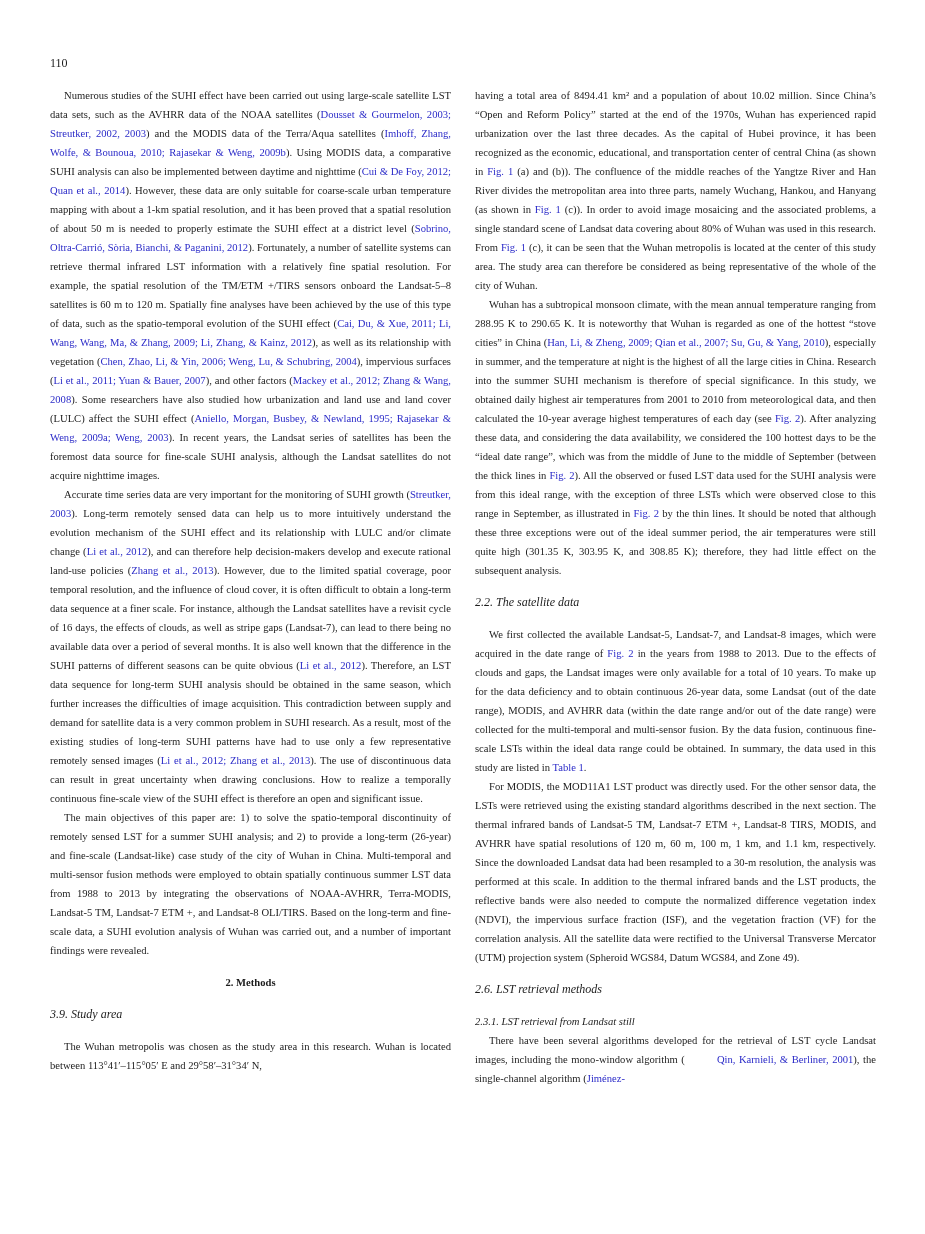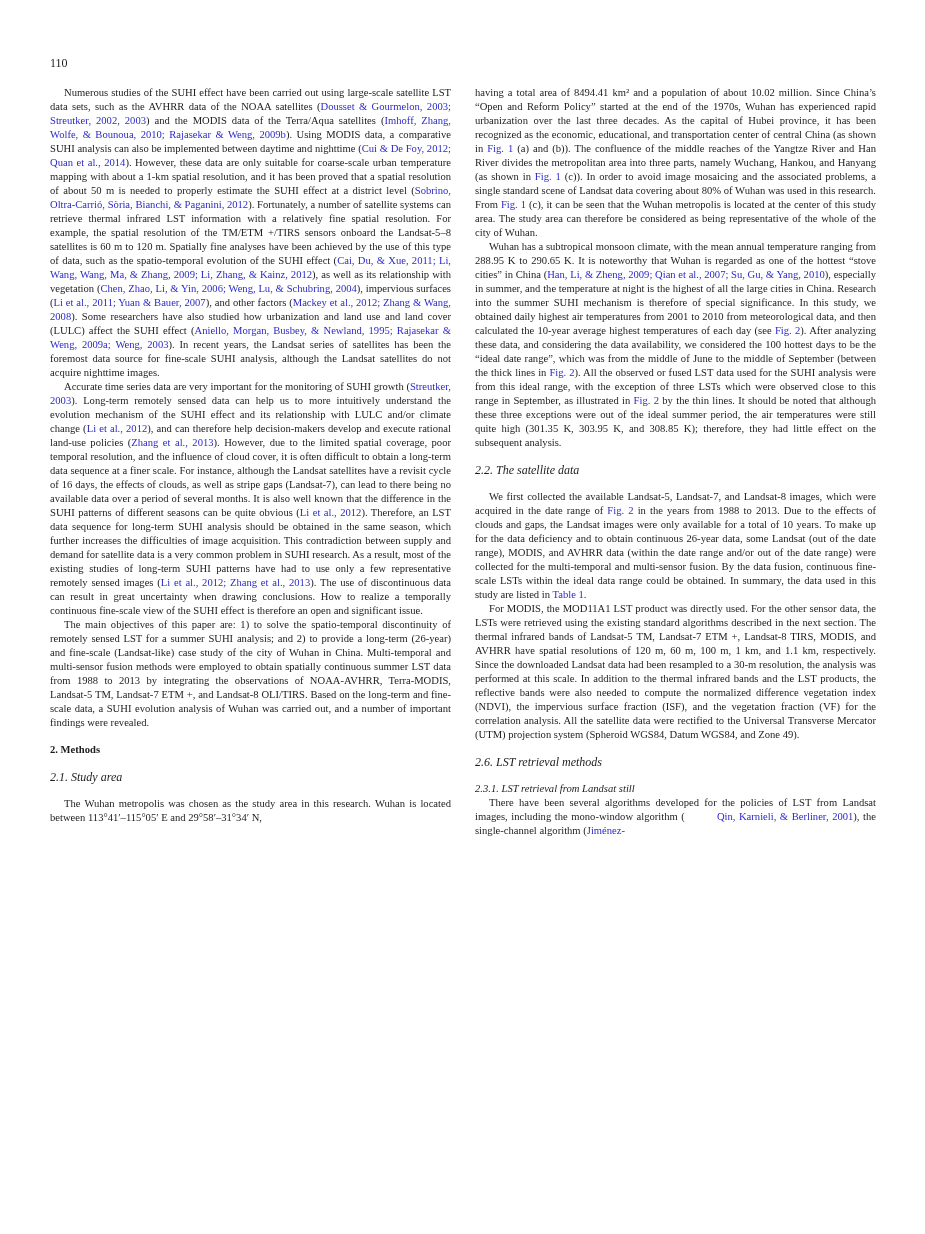--- a/index.html
+++ b/index.html
@@ -43,32 +43,32 @@
     top: 86px;
     left: 50px;
     width: 826px;
     display: flex;
     gap: 24px;
   }
   .col {
     width: 401px;
     flex: 0 0 401px;
     font-size: 10.6px;
-    line-height: 14px;
+    line-height: 19px;
     text-align: justify;
     hyphens: auto;
     -webkit-hyphens: auto;
   }
   .para { margin: 0; }
   .para.indent { text-indent: 14px; }
   .h1 {
     font-weight: bold;
     font-size: 10.6px;
     margin: 13px 0 13px 0;
-    text-align: left;
+    text-align: center;
   }
   .h2 {
     font-style: italic;
     font-size: 12px;
     margin: 13px 0 13px 0;
     text-align: left;
   }
   .h3 {
     font-style: italic;
     font-size: 10.6px;
@@ -83,27 +83,27 @@
 <div class="page" style="color: rgb(28, 28, 28);">
   <div class="page-header">
     <span class="page-number">110</span>
   </div>
   <div class="columns">
     <section class="col" id="col-left">
         <p class="para indent"><span>Numerous studies of the SUHI effect have been carried out using large-scale satellite LST data sets, such as the AVHRR data of the NOAA satellites (</span><span class="cite" style="color: rgb(43, 43, 200);">Dousset &amp; Gourmelon, 2003; Streutker, 2002, 2003</span><span>) and the MODIS data of the Terra/Aqua satellites (</span><span class="cite" style="color: rgb(43, 43, 200);">Imhoff, Zhang, Wolfe, &amp; Bounoua, 2010; Rajasekar &amp; Weng, 2009b</span><span>). Using MODIS data, a comparative SUHI analysis can also be implemented between daytime and nighttime (</span><span class="cite" style="color: rgb(43, 43, 200);">Cui &amp; De Foy, 2012; Quan et al., 2014</span><span>). However, these data are only suitable for coarse-scale urban temperature mapping with about a 1-km spatial resolution, and it has been proved that a spatial resolution of about 50 m is needed to properly estimate the SUHI effect at a district level (</span><span class="cite" style="color: rgb(43, 43, 200);">Sobrino, Oltra-Carrió, Sòria, Bianchi, &amp; Paganini, 2012</span><span>). Fortunately, a number of satellite systems can retrieve thermal infrared LST information with a relatively fine spatial resolution. For example, the spatial resolution of the TM/ETM +/TIRS sensors onboard the Landsat-5–8 satellites is 60 m to 120 m. Spatially fine analyses have been achieved by the use of this type of data, such as the spatio-temporal evolution of the SUHI effect (</span><span class="cite" style="color: rgb(43, 43, 200);">Cai, Du, &amp; Xue, 2011; Li, Wang, Wang, Ma, &amp; Zhang, 2009; Li, Zhang, &amp; Kainz, 2012</span><span>), as well as its relationship with vegetation (</span><span class="cite" style="color: rgb(43, 43, 200);">Chen, Zhao, Li, &amp; Yin, 2006; Weng, Lu, &amp; Schubring, 2004</span><span>), impervious surfaces (</span><span class="cite" style="color: rgb(43, 43, 200);">Li et al., 2011; Yuan &amp; Bauer, 2007</span><span>), and other factors (</span><span class="cite" style="color: rgb(43, 43, 200);">Mackey et al., 2012; Zhang &amp; Wang, 2008</span><span>). Some researchers have also studied how urbanization and land use and land cover (LULC) affect the SUHI effect (</span><span class="cite" style="color: rgb(43, 43, 200);">Aniello, Morgan, Busbey, &amp; Newland, 1995; Rajasekar &amp; Weng, 2009a; Weng, 2003</span><span>). In recent years, the Landsat series of satellites has been the foremost data source for fine-scale SUHI analysis, although the Landsat satellites do not acquire nighttime images.</span></p>
         <p class="para indent"><span>Accurate time series data are very important for the monitoring of SUHI growth (</span><span class="cite" style="color: rgb(43, 43, 200);">Streutker, 2003</span><span>). Long-term remotely sensed data can help us to more intuitively understand the evolution mechanism of the SUHI effect and its relationship with LULC and/or climate change (</span><span class="cite" style="color: rgb(43, 43, 200);">Li et al., 2012</span><span>), and can therefore help decision-makers develop and execute rational land-use policies (</span><span class="cite" style="color: rgb(43, 43, 200);">Zhang et al., 2013</span><span>). However, due to the limited spatial coverage, poor temporal resolution, and the influence of cloud cover, it is often difficult to obtain a long-term data sequence at a finer scale. For instance, although the Landsat satellites have a revisit cycle of 16 days, the effects of clouds, as well as stripe gaps (Landsat-7), can lead to there being no available data over a period of several months. It is also well known that the difference in the SUHI patterns of different seasons can be quite obvious (</span><span class="cite" style="color: rgb(43, 43, 200);">Li et al., 2012</span><span>). Therefore, an LST data sequence for long-term SUHI analysis should be obtained in the same season, which further increases the difficulties of image acquisition. This contradiction between supply and demand for satellite data is a very common problem in SUHI research. As a result, most of the existing studies of long-term SUHI patterns have had to use only a few representative remotely sensed images (</span><span class="cite" style="color: rgb(43, 43, 200);">Li et al., 2012; Zhang et al., 2013</span><span>). The use of discontinuous data can result in great uncertainty when drawing conclusions. How to realize a temporally continuous fine-scale view of the SUHI effect is therefore an open and significant issue.</span></p>
         <p class="para indent"><span>The main objectives of this paper are: 1) to solve the spatio-temporal discontinuity of remotely sensed LST for a summer SUHI analysis; and 2) to provide a long-term (26-year) and fine-scale (Landsat-like) case study of the city of Wuhan in China. Multi-temporal and multi-sensor fusion methods were employed to obtain spatially continuous summer LST data from 1988 to 2013 by integrating the observations of NOAA-AVHRR, Terra-MODIS, Landsat-5 TM, Landsat-7 ETM +, and Landsat-8 OLI/TIRS. Based on the long-term and fine-scale data, a SUHI evolution analysis of Wuhan was carried out, and a number of important findings were revealed.</span></p>
         <div class="h1">2. Methods</div>
-        <div class="h2">2.1. Study area</div>
+        <div class="h2">3.9. Study area</div>
         <p class="para indent"><span>The Wuhan metropolis was chosen as the study area in this research. Wuhan is located between 113°41′–115°05′ E and 29°58′–31°34′ N,</span></p>
       </section>
     <section class="col" id="col-right">
         <p class="para"><span>having a total area of 8494.41 km² and a population of about 10.02 million. Since China’s “Open and Reform Policy” started at the end of the 1970s, Wuhan has experienced rapid urbanization over the last three decades. As the capital of Hubei province, it has been recognized as the economic, educational, and transportation center of central China (as shown in </span><span class="cite" style="color: rgb(43, 43, 200);">Fig. 1</span><span> (a) and (b)). The confluence of the middle reaches of the Yangtze River and Han River divides the metropolitan area into three parts, namely Wuchang, Hankou, and Hanyang (as shown in </span><span class="cite" style="color: rgb(43, 43, 200);">Fig. 1</span><span> (c)). In order to avoid image mosaicing and the associated problems, a single standard scene of Landsat data covering about 80% of Wuhan was used in this research. From </span><span class="cite" style="color: rgb(43, 43, 200);">Fig. 1</span><span> (c), it can be seen that the Wuhan metropolis is located at the center of this study area. The study area can therefore be considered as being representative of the whole of the city of Wuhan.</span></p>
         <p class="para indent"><span>Wuhan has a subtropical monsoon climate, with the mean annual temperature ranging from 288.95 K to 290.65 K. It is noteworthy that Wuhan is regarded as one of the hottest “stove cities” in China (</span><span class="cite" style="color: rgb(43, 43, 200);">Han, Li, &amp; Zheng, 2009; Qian et al., 2007; Su, Gu, &amp; Yang, 2010</span><span>), especially in summer, and the temperature at night is the highest of all the large cities in China. Research into the summer SUHI mechanism is therefore of special significance. In this study, we obtained daily highest air temperatures from 2001 to 2010 from meteorological data, and then calculated the 10-year average highest temperatures of each day (see </span><span class="cite" style="color: rgb(43, 43, 200);">Fig. 2</span><span>). After analyzing these data, and considering the data availability, we considered the 100 hottest days to be the “ideal date range”, which was from the middle of June to the middle of September (between the thick lines in </span><span class="cite" style="color: rgb(43, 43, 200);">Fig. 2</span><span>). All the observed or fused LST data used for the SUHI analysis were from this ideal range, with the exception of three LSTs which were observed close to this range in September, as illustrated in </span><span class="cite" style="color: rgb(43, 43, 200);">Fig. 2</span><span> by the thin lines. It should be noted that although these three exceptions were out of the ideal summer period, the air temperatures were still quite high (301.35 K, 303.95 K, and 308.85 K); therefore, they had little effect on the subsequent analysis.</span></p>
         <div class="h2">2.2. The satellite data</div>
         <p class="para indent"><span>We first collected the available Landsat-5, Landsat-7, and Landsat-8 images, which were acquired in the date range of </span><span class="cite" style="color: rgb(43, 43, 200);">Fig. 2</span><span> in the years from 1988 to 2013. Due to the effects of clouds and gaps, the Landsat images were only available for a total of 10 years. To make up for the data deficiency and to obtain continuous 26-year data, some Landsat (out of the date range), MODIS, and AVHRR data (within the date range and/or out of the date range) were collected for the multi-temporal and multi-sensor fusion. By the data fusion, continuous fine-scale LSTs within the ideal data range could be obtained. In summary, the data used in this study are listed in </span><span class="cite" style="color: rgb(43, 43, 200);">Table 1</span><span>.</span></p>
         <p class="para indent"><span>For MODIS, the MOD11A1 LST product was directly used. For the other sensor data, the LSTs were retrieved using the existing standard algorithms described in the next section. The thermal infrared bands of Landsat-5 TM, Landsat-7 ETM +, Landsat-8 TIRS, MODIS, and AVHRR have spatial resolutions of 120 m, 60 m, 100 m, 1 km, and 1.1 km, respectively. Since the downloaded Landsat data had been resampled to a 30-m resolution, the analysis was performed at this scale. In addition to the thermal infrared bands and the LST products, the reflective bands were also needed to compute the normalized difference vegetation index (NDVI), the impervious surface fraction (ISF), and the vegetation fraction (VF) for the correlation analysis. All the satellite data were rectified to the Universal Transverse Mercator (UTM) projection system (Spheroid WGS84, Datum WGS84, and Zone 49).</span></p>
         <div class="h2">2.6. LST retrieval methods</div>
         <div class="h3">2.3.1. LST retrieval from Landsat still</div>
-        <p class="para indent"><span>There have been several algorithms developed for the policies of LST from Landsat images, including the mono-window algorithm (</span><span class="cite" style="color: rgb(43, 43, 200); padding-left: 32px;">Qin, Karnieli, &amp; Berliner, 2001</span><span>), the single-channel algorithm (</span><span class="cite" style="color: rgb(43, 43, 200);">Jiménez-</span></p>
+        <p class="para indent"><span>There have been several algorithms developed for the retrieval of LST cycle Landsat images, including the mono-window algorithm (</span><span class="cite" style="color: rgb(43, 43, 200); padding-left: 32px;">Qin, Karnieli, &amp; Berliner, 2001</span><span>), the single-channel algorithm (</span><span class="cite" style="color: rgb(43, 43, 200);">Jiménez-</span></p>
       </section>
   </div>
 </div>
 
 </body></html>

